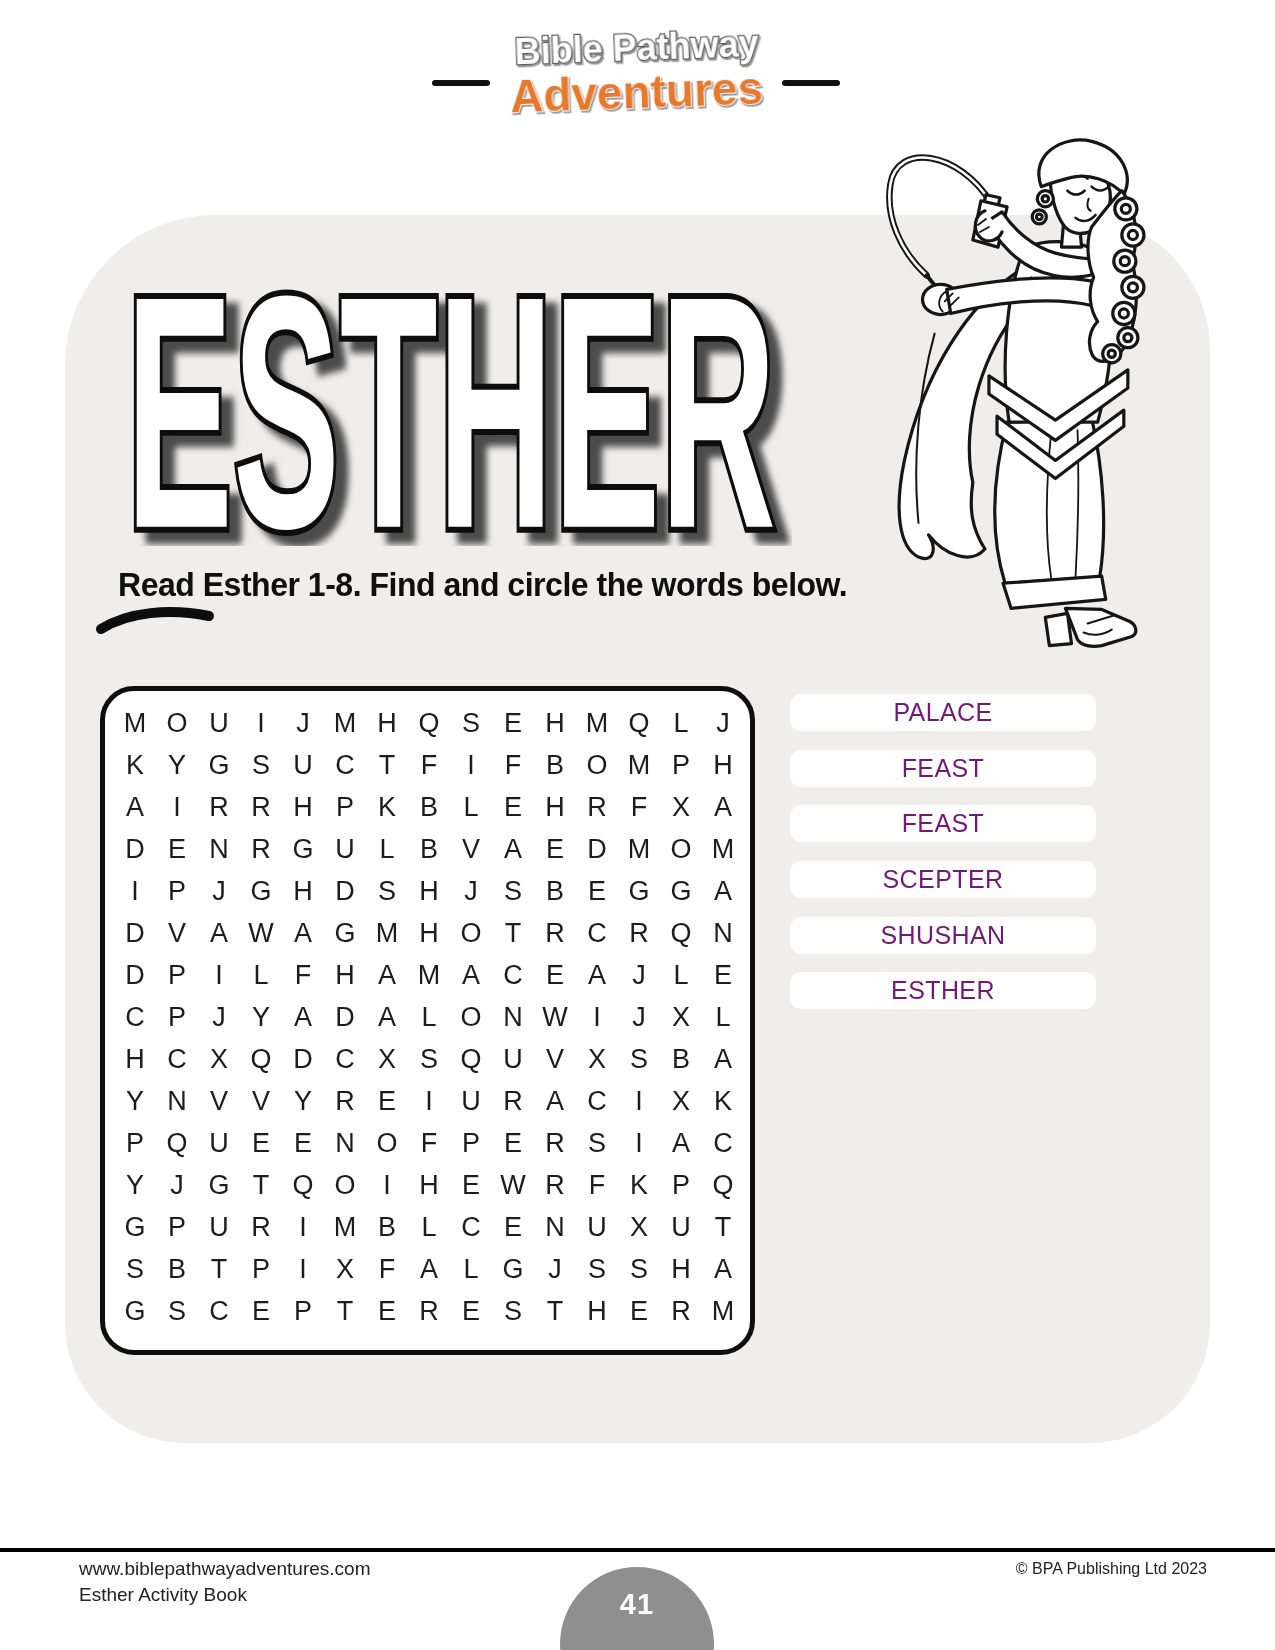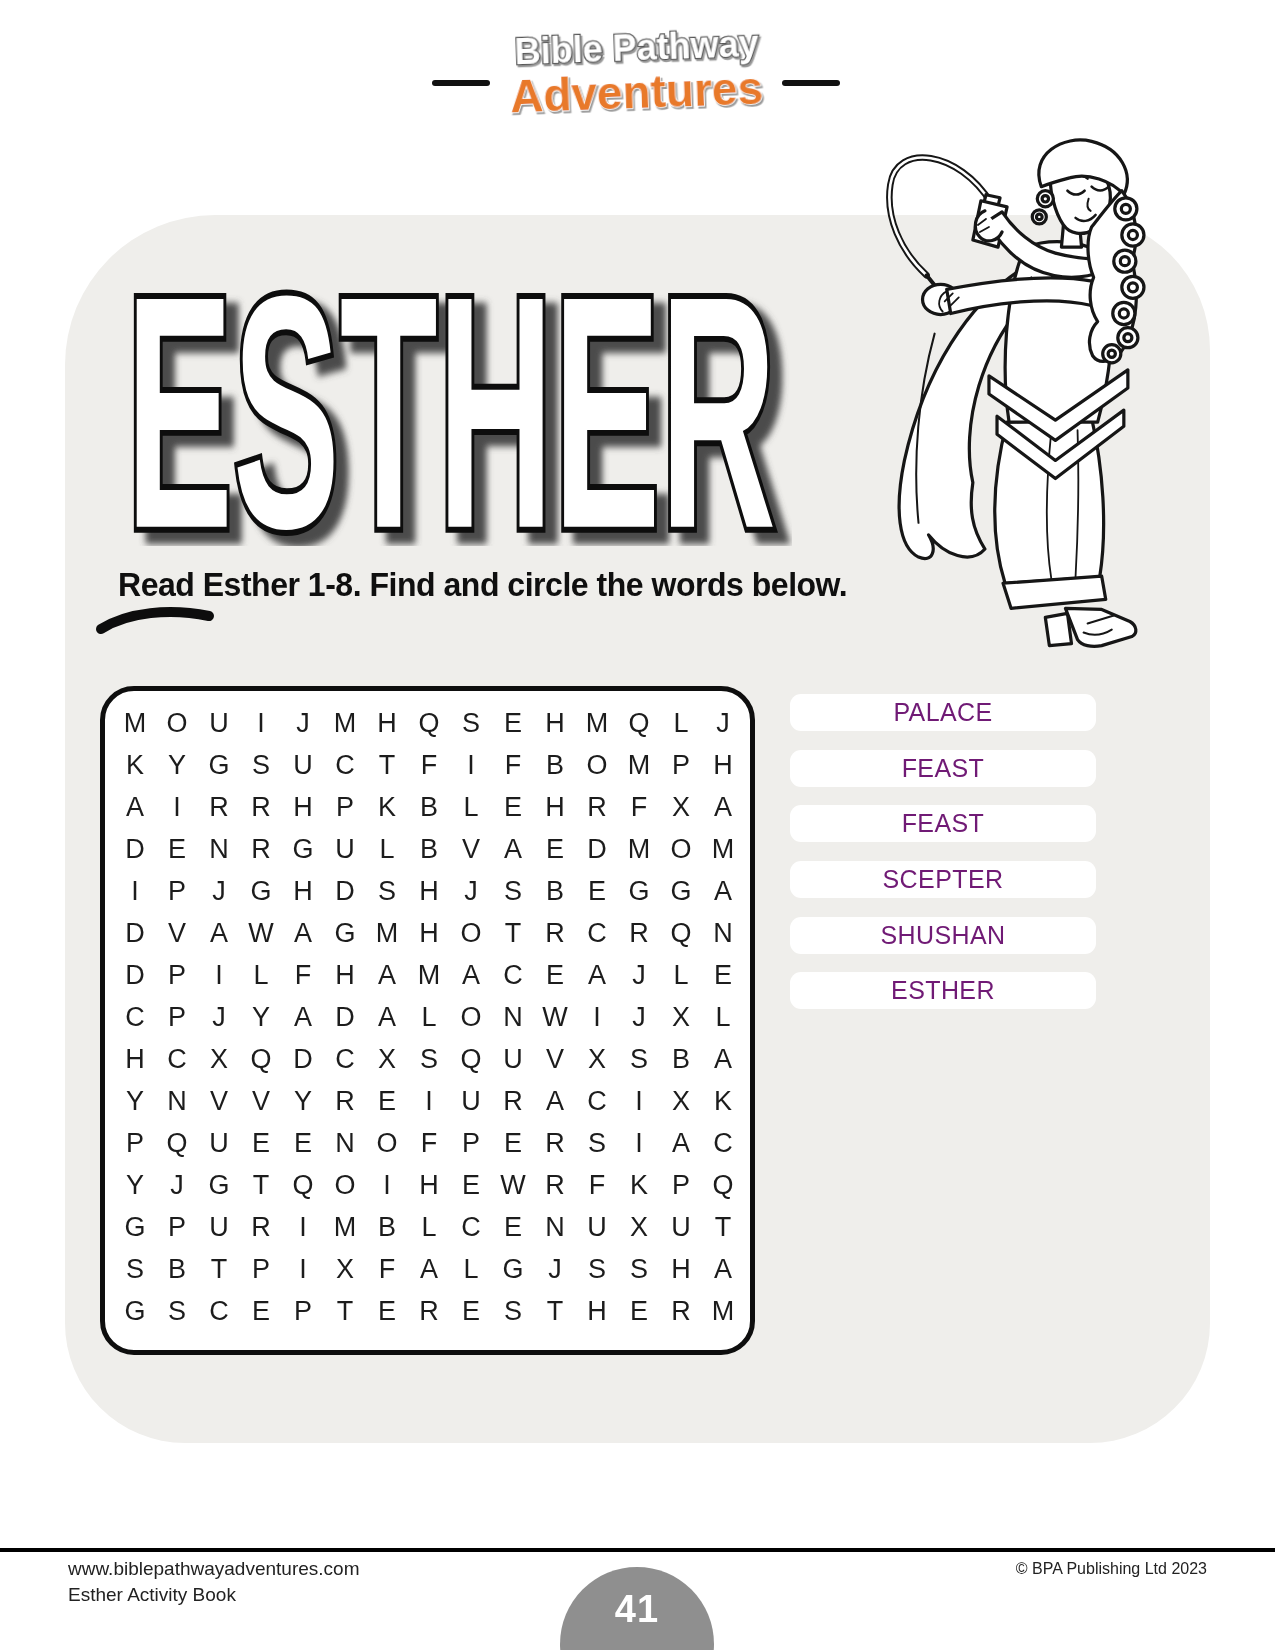--- a/index.html
+++ b/index.html
@@ -46,31 +46,31 @@
   .word-bar {
     height:37px; margin-bottom:18.7px; background:#ffffff; border-radius:11px;
     display:flex; align-items:center; justify-content:center;
     font-size:25px; color:#701a75; letter-spacing:.4px; white-space:nowrap;
   }
   
   .figure { position:absolute; left:838px; top:128px; }
   
   .footer-rule { position:absolute; left:0; top:1548px; width:1275px; height:4px; background:#000; }
   .footer-left {
-    position:absolute; left:68px; top:1556px;
+    position:absolute; left:79px; top:1556px;
     font-size:19px; color:#222; line-height:26px;
   }
   .footer-right { position:absolute; right:68px; top:1560px; font-size:16px; color:#222; }
   .page-circle {
     position:absolute; left:560px; top:1567px; width:154px; height:154px;
     border-radius:50%; background:#8f8f8f;
     display:flex; justify-content:center; align-items:flex-start;
   }
   .page-circle span {
-    margin-top:21px; color:#fff; font-size:38px; font-weight:bold; letter-spacing:1px;
+    margin-top:21px; color:#fff; font-size:29px; font-weight:bold; letter-spacing:1px;
   }
 </style>
 </head>
 <body>
 
 <div class="gray-blob"></div>
 
 <div class="logo-dash left"></div>
 <div class="logo-dash right"></div>
 <div class="logo-wrap">

